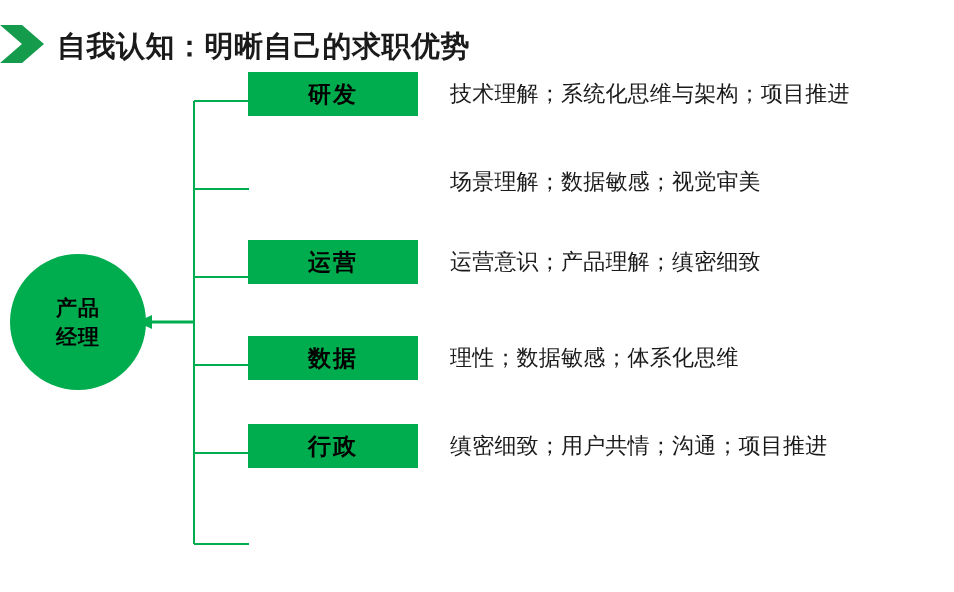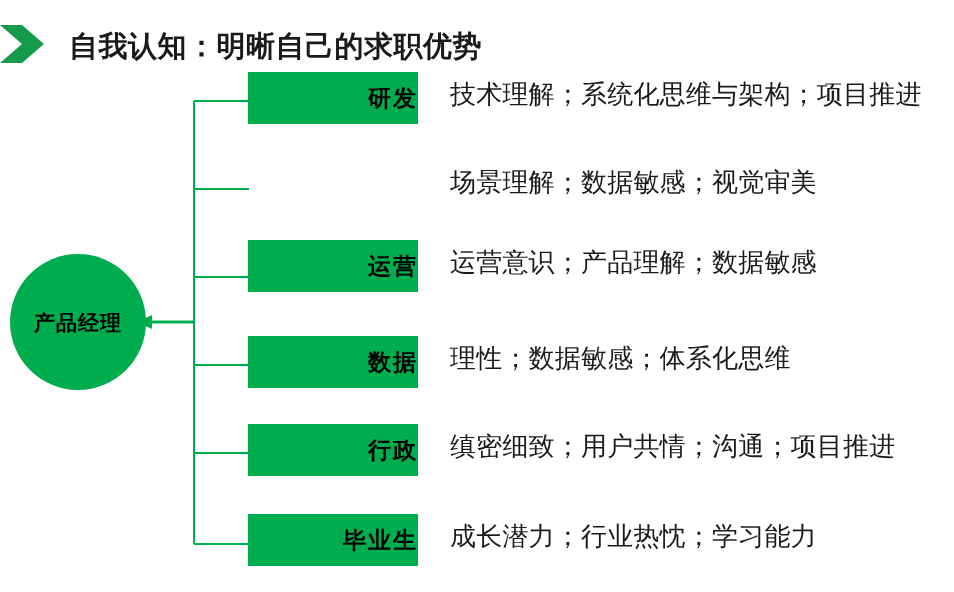--- a/index.html
+++ b/index.html
@@ -33,21 +33,20 @@
   #page-title {
     position: absolute;
     left: 57px;
     top: 16px;
     font-size: 29px;
     font-weight: bold;
     color: #1a1a1a;
     letter-spacing: 0.5px;
     white-space: nowrap;
     line-height: 36px;
-    margin-left: 12px;
   }
 
   
   #diagram {
     position: absolute;
     left: 0;
     top: 0;
     width: 954px;
     height: 592px;
   }
@@ -63,21 +62,21 @@
   
   #root-node {
     position: absolute;
     left: 10px;
     top: 254px;
     width: 136px;
     height: 136px;
     border-radius: 50%;
     background: #00ad4e;
     display: flex;
-    flex-direction: row;
+    flex-direction: column;
     align-items: center;
     justify-content: center;
   }
   #root-node .root-line {
     font-size: 21px;
     font-weight: bold;
     color: #000000;
     line-height: 29px;
     letter-spacing: 1px;
   }
@@ -87,41 +86,41 @@
     position: absolute;
     left: 248px;
     width: 700px;
     height: 44px;
   }
   .branch-box {
     position: absolute;
     left: 0;
     top: 0;
     width: 170px;
-    height: 52px;
+    height: 44px;
     background: #00ad4e;
     display: flex;
     align-items: center;
-    justify-content: flex-end;
+    justify-content: center;
   }
   .branch-box .branch-label {
     font-size: 23px;
     font-weight: bold;
     color: #000000;
     letter-spacing: 2px;
     line-height: 44px;
   }
   .branch-desc {
     position: absolute;
     left: 202px;
     top: 0;
     height: 44px;
     display: flex;
     align-items: center;
-    font-size: 26px;
+    font-size: 22px;
     color: #1a1a1a;
     white-space: nowrap;
     letter-spacing: 0.2px;
   }
 </style>
 </head>
 <body>
 
 <div id="title-bar">
   <span id="chevron-icon">
@@ -162,37 +161,31 @@
   </div>
 
   <div class="branch-row" style="top:160px;">
     <div class="branch-desc">场景理解；数据敏感；视觉审美</div>
   </div>
 
   <div class="branch-row" style="top:240px;">
     <div class="branch-box">
       <span class="branch-label">运营</span>
     </div>
-    <div class="branch-desc">运营意识；产品理解；数据敏感</div>
+    <div class="branch-desc">运营意识；产品理解；缜密细致</div>
   </div>
 
   <div class="branch-row" style="top:424px;">
     <div class="branch-box">
       <span class="branch-label">行政</span>
     </div>
     <div class="branch-desc">缜密细致；用户共情；沟通；项目推进</div>
   </div>
 
   <div class="branch-row" style="top:336px;">
     <div class="branch-box">
       <span class="branch-label">数据</span>
     </div>
     <div class="branch-desc">理性；数据敏感；体系化思维</div>
   </div>
 
-  <div class="branch-row" style="top:514px;">
-    <div class="branch-box">
-      <span class="branch-label">毕业生</span>
-    </div>
-    <div class="branch-desc">成长潜力；行业热忱；学习能力</div>
-  </div>
 
 </div>
 
 </body></html>

